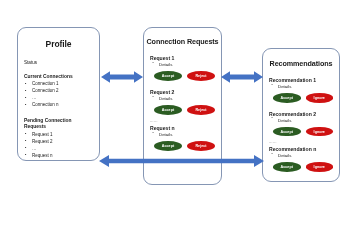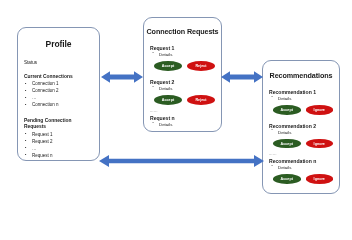--- a/index.html
+++ b/index.html
@@ -22,22 +22,22 @@
   
   .panel {
     position: absolute;
     background: #ffffff;
     border: 1px solid #8596b4;
     border-radius: 9px;
     overflow: hidden;
   }
 
   #panel-profile   { left: 17px;  top: 27px;  width: 83px;  height: 134px; }
-  #panel-requests  { left: 143px; top: 17px;  width: 79px;  height: 115px; }
-  #panel-recs      { left: 262px; top: 60px;  width: 78px;  height: 134px; }
+  #panel-requests  { left: 143px; top: 27px;  width: 79px;  height: 158px; }
+  #panel-recs      { left: 262px; top: 48px;  width: 78px;  height: 134px; }
 
   .panel-title {
     text-align: center;
     font-weight: bold;
     color: #1a1a1a;
     letter-spacing: -0.1px;
   }
   #panel-profile  .panel-title { font-size: 8.5px; margin-top: 11px; }
   #panel-requests .panel-title { font-size: 7.2px; margin-top: 9px;  }
   #panel-recs     .panel-title { font-size: 7.2px; margin-top: 10px; }

